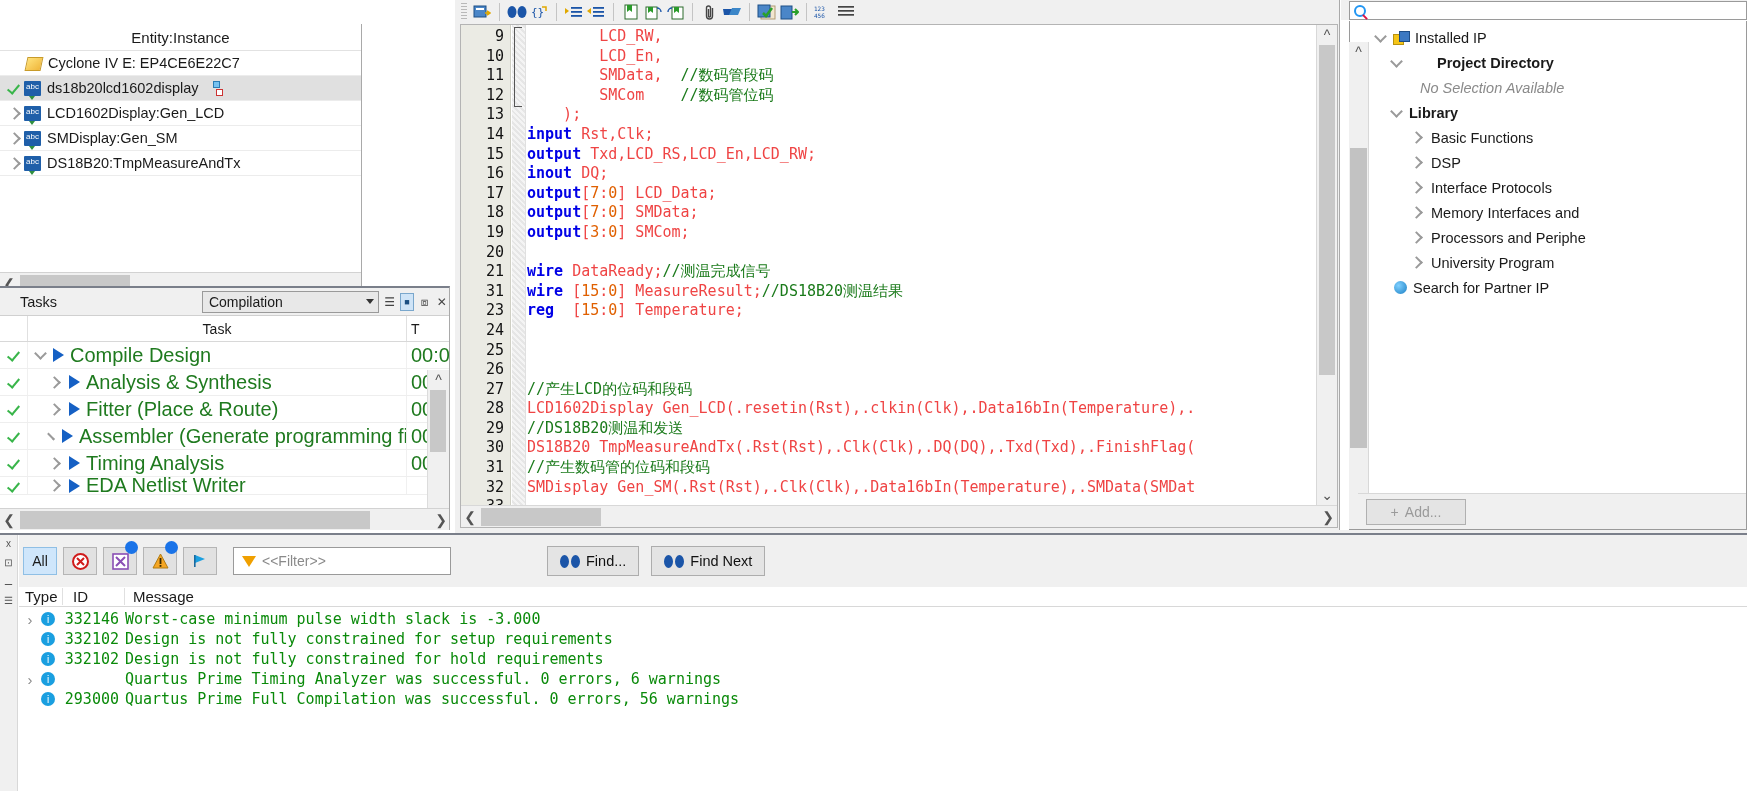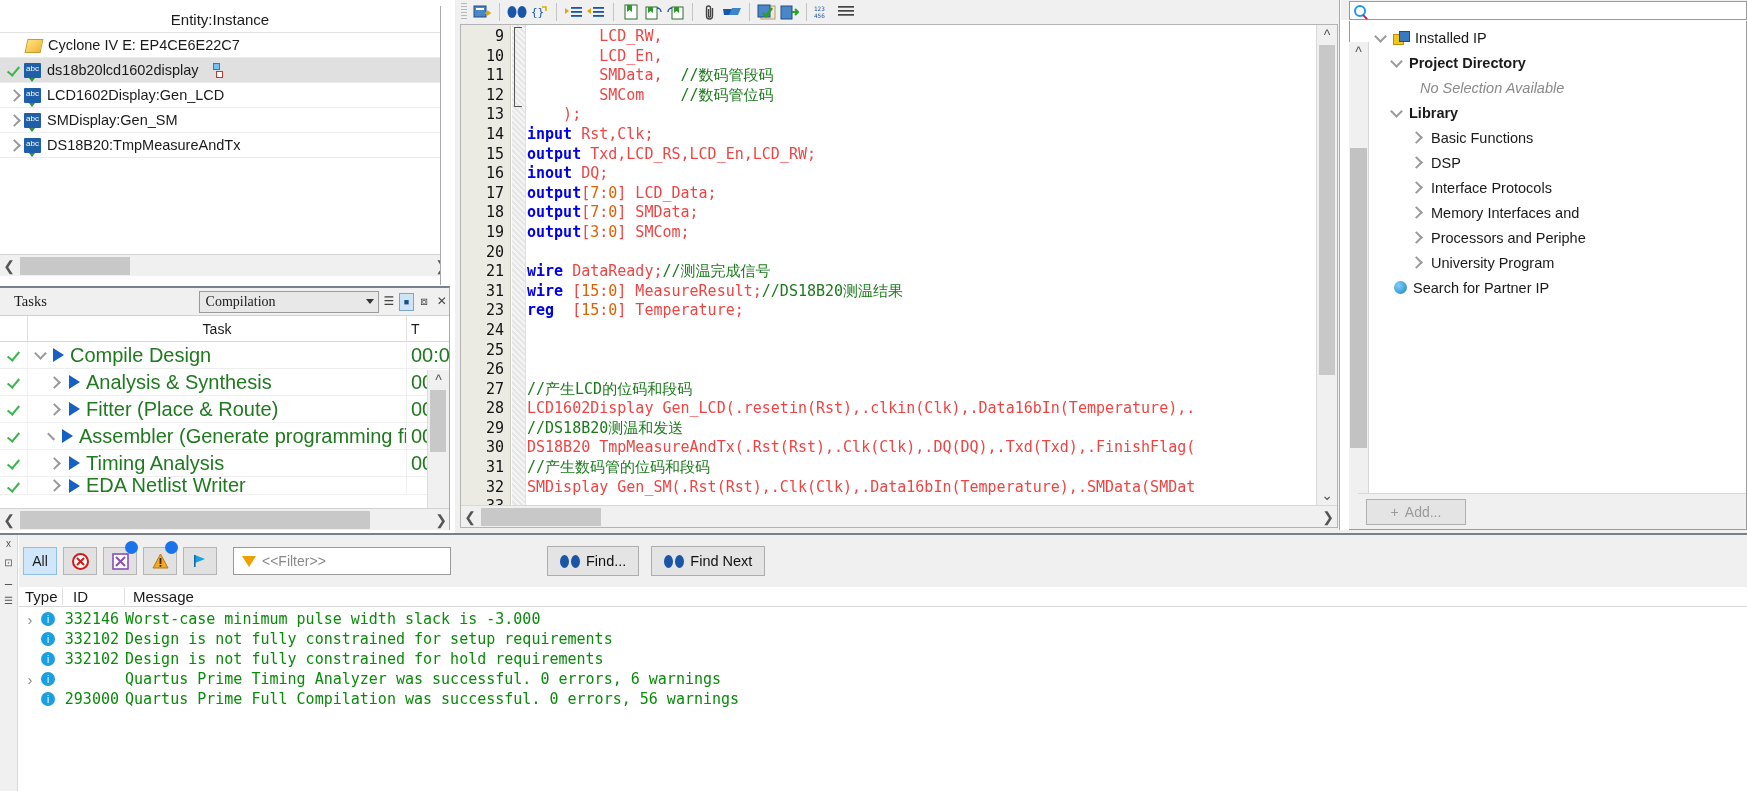--- a/index.html
+++ b/index.html
@@ -13,21 +13,21 @@
     color: #1a1a1a;
   }
   .app { position: relative; width: 1747px; height: 791px; }
 
   
   .panel { position: absolute; background: #ffffff; }
   .vsplit { position: absolute; background: #f0f0f0; }
 
   
   #navigator {
-    left: 0; top: 6px; width: 441px; height: 279px;
+    left: 0; top: 24px; width: 362px; height: 279px;
     border-right: 1px solid #a9a9a9;
     background: #ffffff;
     overflow: hidden;
   }
   #nav-header {
     height: 27px; line-height: 27px;
     text-align: center;
     font-size: 15px;
     color: #1b1b1b;
     background: #ffffff;
@@ -116,22 +116,21 @@
   #tasks {
     left: 0; top: 286px; width: 450px; height: 244px;
     border-right: 1px solid #a9a9a9;
     border-top: 2px solid #7a7f8a;
     background: #ffffff; overflow: hidden;
   }
   #tasks-bar {
     height: 28px; background: #f0f0f0;
     display: flex; align-items: center;
     border-bottom: 1px solid #d0d0d0;
-    padding-left: 14px;
-    font-family: Liberation Serif, serif;
+    padding-left: 20px;
   }
   #tasks-title { font-size: 14.5px; padding-left: 0px; width: 190px;}
   .combo {
     width: 185px; height: 22px; background: #e8e8e8;
     border: 1px solid #9a9a9a;
     display: flex; align-items: center; justify-content: space-between;
     padding: 0 4px 0 6px; font-size: 14px;
   }
   .caret-dn {
     width:0;height:0;border-left:4px solid transparent;border-right:4px solid transparent;
@@ -677,21 +676,21 @@
           <div style="position:absolute;top:86px;left:1px;width:17px;height:300px;background:#c2c2c2;"></div>
         </div>
       </div>
 
       <div style="position:absolute;left:24px;top:4px;right:0;bottom:40px;overflow:hidden;">
         <div class="ip-row" style="padding-left:2px;">
           <span class="chev down" style="margin-right:8px;"></span>
           <span class="ip-icon-ip"></span>
           <span>Installed IP</span>
         </div>
-        <div class="ip-row" style="padding-left:18px;">
+        <div class="ip-row" style="padding-left:18px;gap:28px;">
           <span class="chev down" style="margin-right:8px;"></span>
           <span class="ip-bold">Project Directory</span>
         </div>
         <div class="ip-row" style="padding-left:46px;">
           <span class="ip-gray">No Selection Available</span>
         </div>
         <div class="ip-row" style="padding-left:18px;">
           <span class="chev down" style="margin-right:8px;"></span>
           <span class="ip-bold">Library</span>
         </div>

